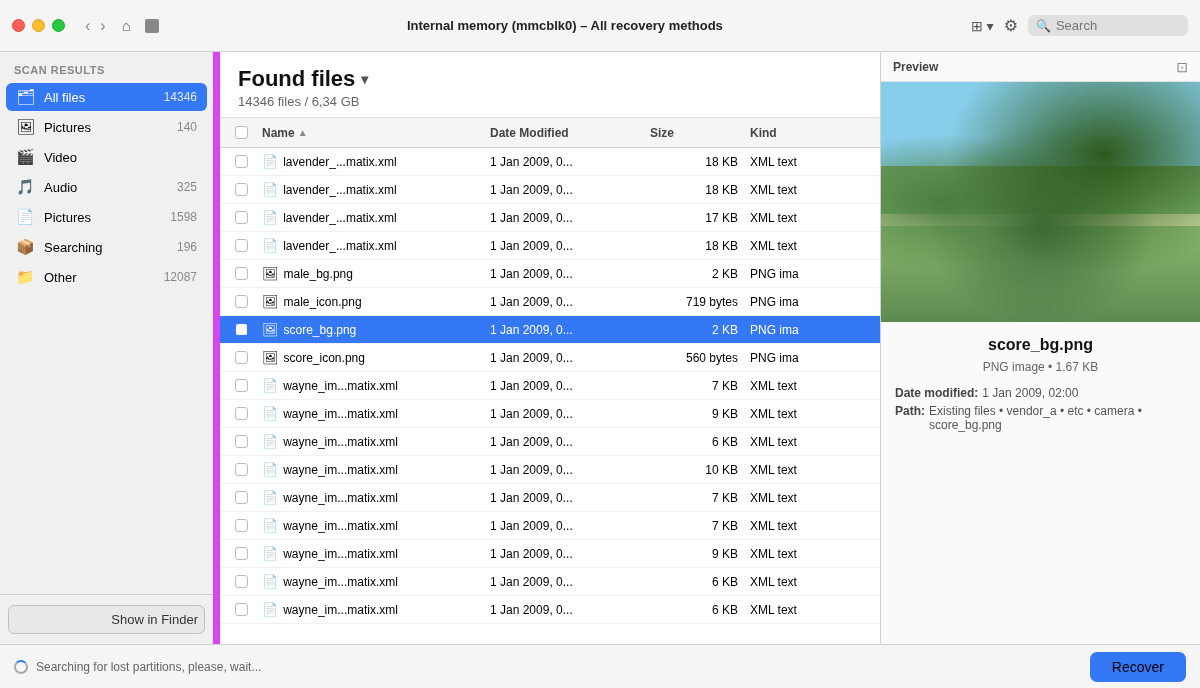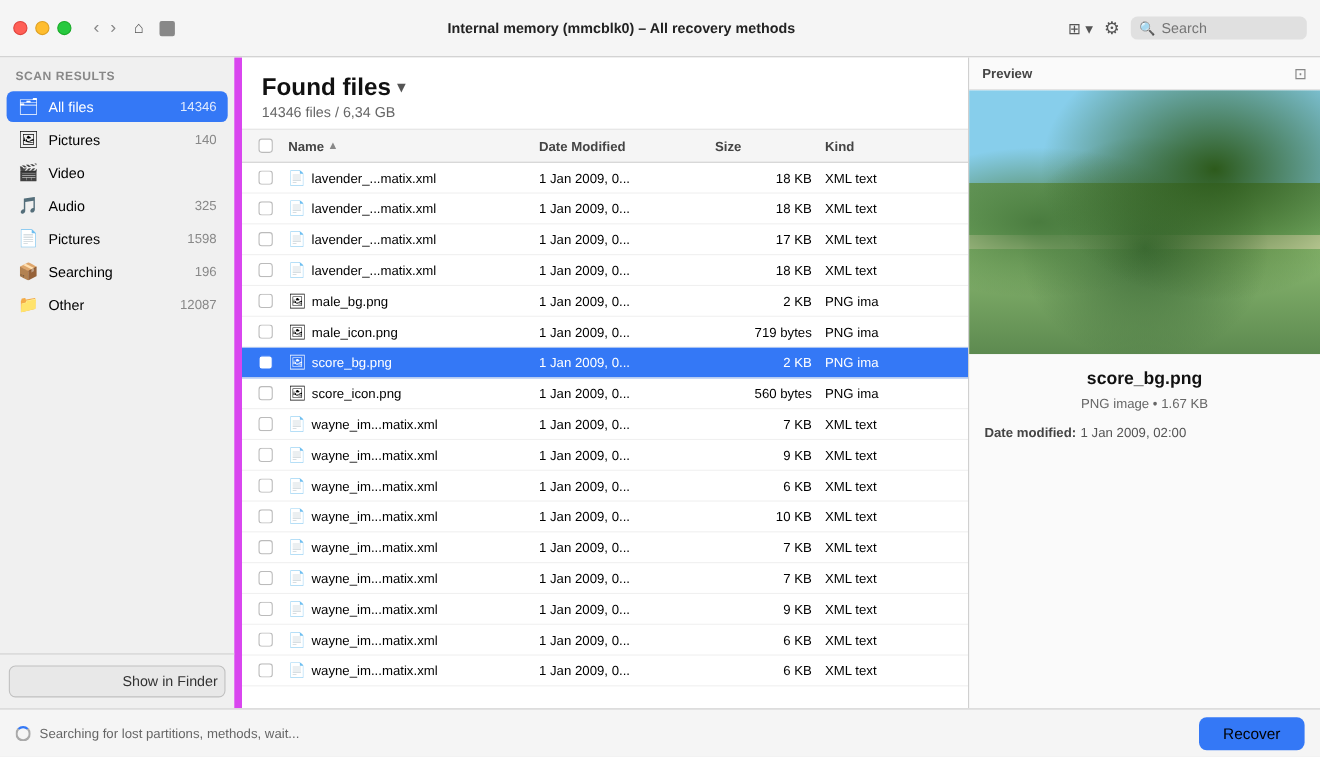--- a/index.html
+++ b/index.html
@@ -543,21 +543,25 @@
     <div class="preview-image-area">
       <div class="garden-preview"></div>
     </div>
     <div class="preview-details">
       <div class="preview-filename">score_bg.png</div>
       <div class="preview-meta">PNG image • 1.67 KB</div>
       <div class="preview-info-row">
         <span class="preview-info-label">Date modified:</span>
         <span class="preview-info-value">1 Jan 2009, 02:00</span>
       </div>
+      <div class="preview-info-row">
+        <span class="preview-info-label">Path:</span>
+        <span class="preview-info-value">Existing files • vendor_a • etc • camera • score_bg.png</span>
+      </div>
     </div>
   </div>
 </div>
 
 <div class="bottom-bar">
   <div class="searching-spinner"></div>
-  <span class="searching-label">Searching for lost partitions, methods, wait...</span>
+  <span class="searching-label">Searching for lost partitions, please, wait...</span>
   <button class="recover-btn">Recover</button>
 </div>
 
 </body></html>

